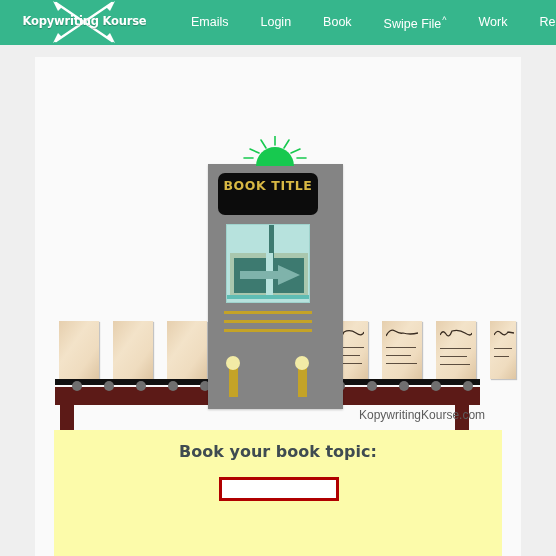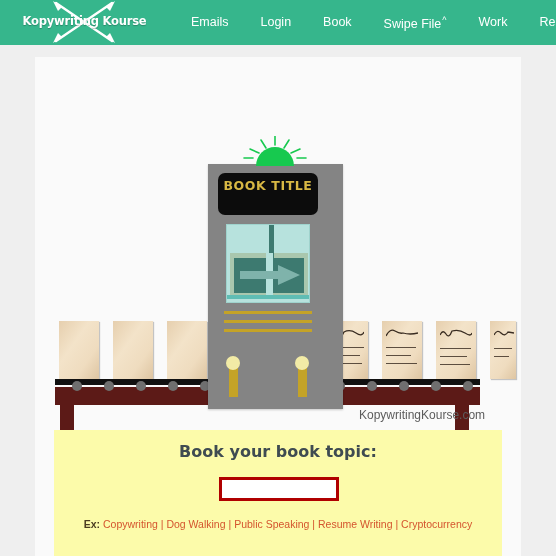--- a/index.html
+++ b/index.html
@@ -470,27 +470,15 @@
     </div>
 
     <div class="watermark">KopywritingKourse.com</div>
   </div>
 
   <div class="form-box">
     <div class="form-heading">Book your book topic:</div>
 
     <input class="topic-input" type="text" placeholder="" style="">
 
-    <div class="examples">
-      <span class="ex-label">Ex:</span>
-      <a href="#">Copywriting</a>
-      <span class="sep">|</span>
-      <a href="#">Dog Walking</a>
-      <span class="sep">|</span>
-      <a href="#">Public Speaking</a>
-      <span class="sep">|</span>
-      <a href="#">Resume Writing</a>
-      <span class="sep">|</span>
-      <a href="#">Cryptocurrency</a>
-    </div>
   </div>
 
 </div>
 
 </body></html>

